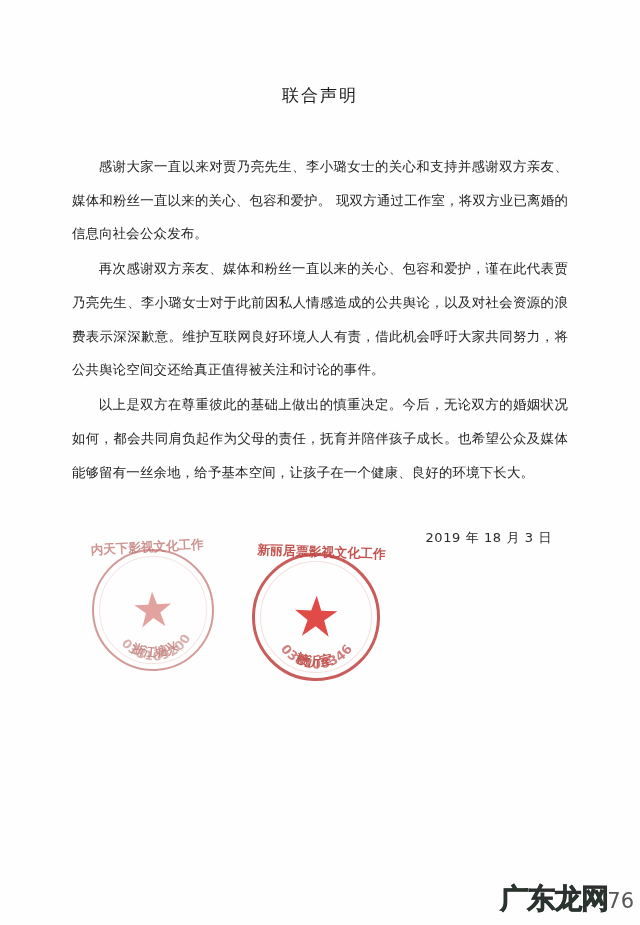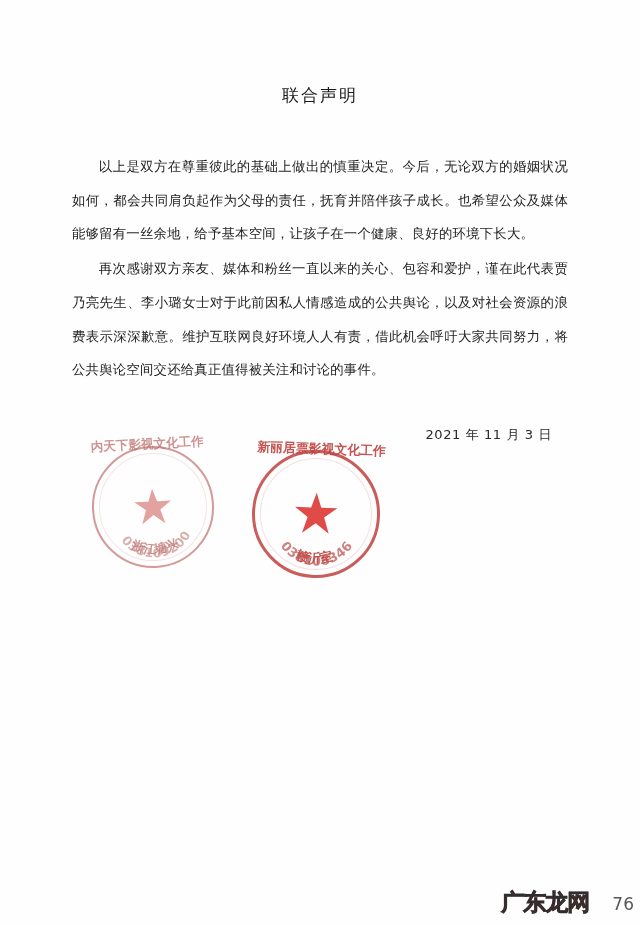--- a/index.html
+++ b/index.html
@@ -157,50 +157,50 @@
   
   .watermark {
     position: absolute;
     right: 6px;
     bottom: 18px;
     display: flex;
     align-items: baseline;
     gap: 1px;
   }
   .wm-logo {
-    font-size: 23px;
+    font-size: 28px;
     font-weight: bold;
-    color: #b91c1c;
+    color: #14532d;
     letter-spacing: -1px;
     -webkit-text-stroke: 0.7px #2e2e2e;
     font-family: "DejaVu Sans", "Liberation Sans", sans-serif;
   }
   .wm-num {
-    font-size: 17px;
+    font-size: 21px;
     color: #575757;
     font-family: "DejaVu Sans", "Liberation Sans", sans-serif;
     letter-spacing: 0px;
     margin-left: -2px;
-    padding-left: 24px;
   }
 </style>
 </head>
 <body>
 
 <div class="page">
 
   <h1 class="doc-title">联合声明</h1>
 
   <div class="body-block">
+    <p class="para">感谢大家一直以来对贾乃亮先生、李小璐女士的关心和支持并感谢双方亲友、媒体和粉丝一直以来的关心、包容和爱护。 现双方通过工作室，将双方业已离婚的信息向社会公众发布。</p>
+    <p class="para">再次感谢双方亲友、媒体和粉丝一直以来的关心、包容和爱护，谨在此代表贾乃亮先生、李小璐女士对于此前因私人情感造成的公共舆论，以及对社会资源的浪费表示深深歉意。维护互联网良好环境人人有责，借此机会呼吁大家共同努力，将公共舆论空间交还给真正值得被关注和讨论的事件。</p>
     <p class="para">以上是双方在尊重彼此的基础上做出的慎重决定。今后，无论双方的婚姻状况如何，都会共同肩负起作为父母的责任，抚育并陪伴孩子成长。也希望公众及媒体能够留有一丝余地，给予基本空间，让孩子在一个健康、良好的环境下长大。</p>
-    <p class="para">再次感谢双方亲友、媒体和粉丝一直以来的关心、包容和爱护，谨在此代表贾乃亮先生、李小璐女士对于此前因私人情感造成的公共舆论，以及对社会资源的浪费表示深深歉意。维护互联网良好环境人人有责，借此机会呼吁大家共同努力，将公共舆论空间交还给真正值得被关注和讨论的事件。</p>
   </div>
 
   <div class="date-row">
-    <span class="date-text">2021 年 11 月 3 日</span>
+    <span class="date-text">2019 年 18 月 3 日</span>
   </div>
 
   <div class="seal-area">
 
     <div class="seal seal-left">
       <div class="seal-inner-ring"></div>
 
       <svg class="seal-text-svg" viewBox="0 0 122 122">
         <defs>
           <path id="lArcTop" d="M 15,61 A 46,46 0 0 1 107,61" fill="none"></path>

